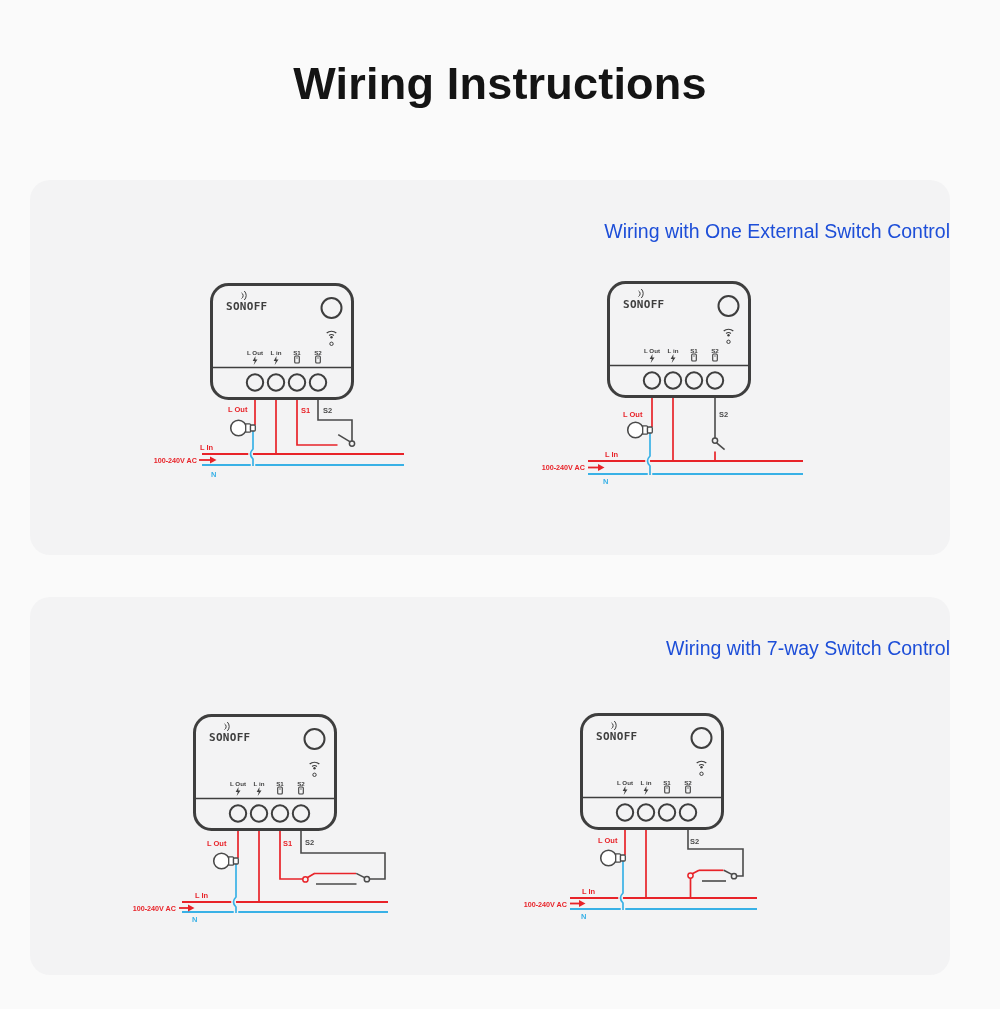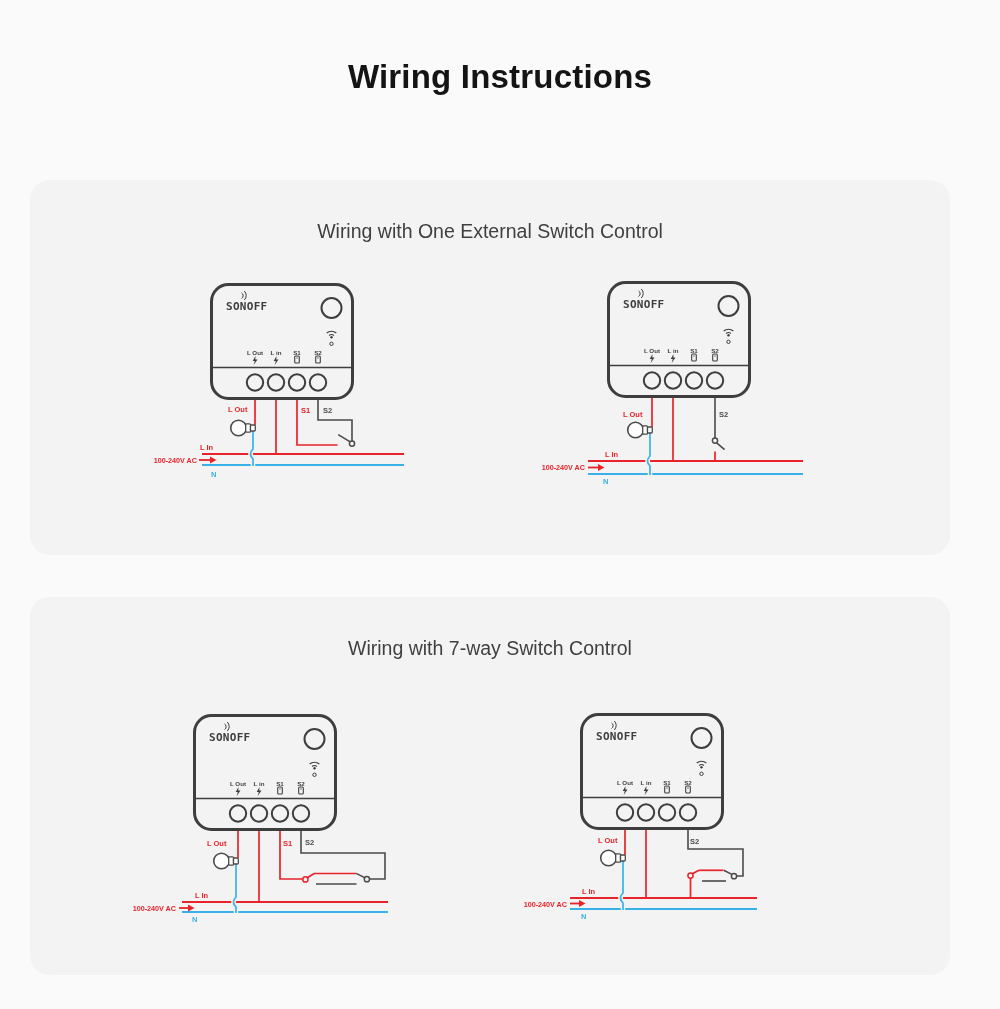--- a/index.html
+++ b/index.html
@@ -3,30 +3,30 @@
 <meta charset="utf-8">
 <style>
   html,body{margin:0;padding:0;}
   body{
     width:1000px;height:1009px;position:relative;overflow:hidden;
     background:#fafafa;
     font-family:"Liberation Sans",sans-serif;
   }
   .title{
     position:absolute;top:58px;left:0;width:100%;margin:0;
-    text-align:center;font-size:33px;font-weight:700;color:#141414;letter-spacing:.2px;
+    text-align:center;font-size:45px;font-weight:700;color:#141414;letter-spacing:.2px;
   }
   .panel{
     position:absolute;left:30px;width:920px;background:#f3f3f4;border-radius:20px;
   }
   #panel1{top:180px;height:375px;}
   #panel2{top:597px;height:378px;}
   .panel h2{
-    margin:0;padding-top:40px;text-align:center;
-    font-size:19.5px;font-weight:400;color:#404040;
+    margin:0;padding-top:40px;text-align:right;
+    font-size:19.5px;font-weight:400;color:#1d4ed8;
   }
   svg.diagram{position:absolute;overflow:visible;}
   
   .tl{font:700 6.2px "Liberation Sans",sans-serif;fill:#3e3e3e;}
   .logo{font:700 11px "DejaVu Sans Mono",monospace;fill:#3e3e3e;letter-spacing:.3px;}
   .wl{font:700 7.5px "Liberation Sans",sans-serif;}
   .vl{font:700 7.2px "Liberation Sans",sans-serif;fill:#e82329;}
   .red{fill:#e82329;} .blu{fill:#39b1e6;} .dk{fill:#4a4a4a;}
   
   .wr{stroke:#e82329;stroke-width:1.7;fill:none;}

